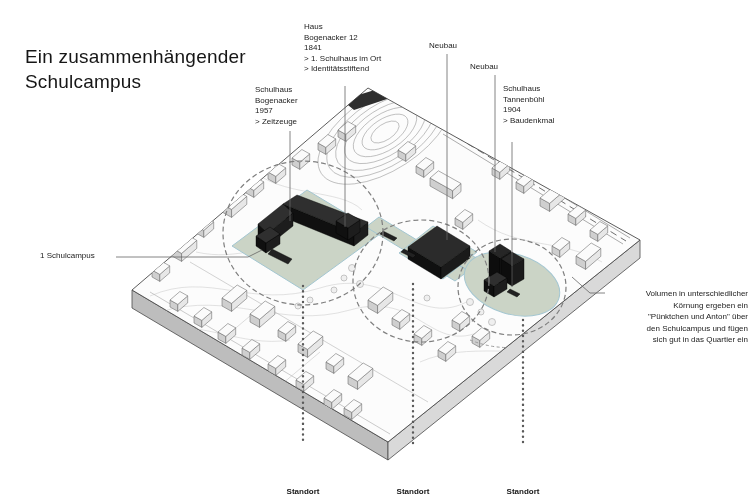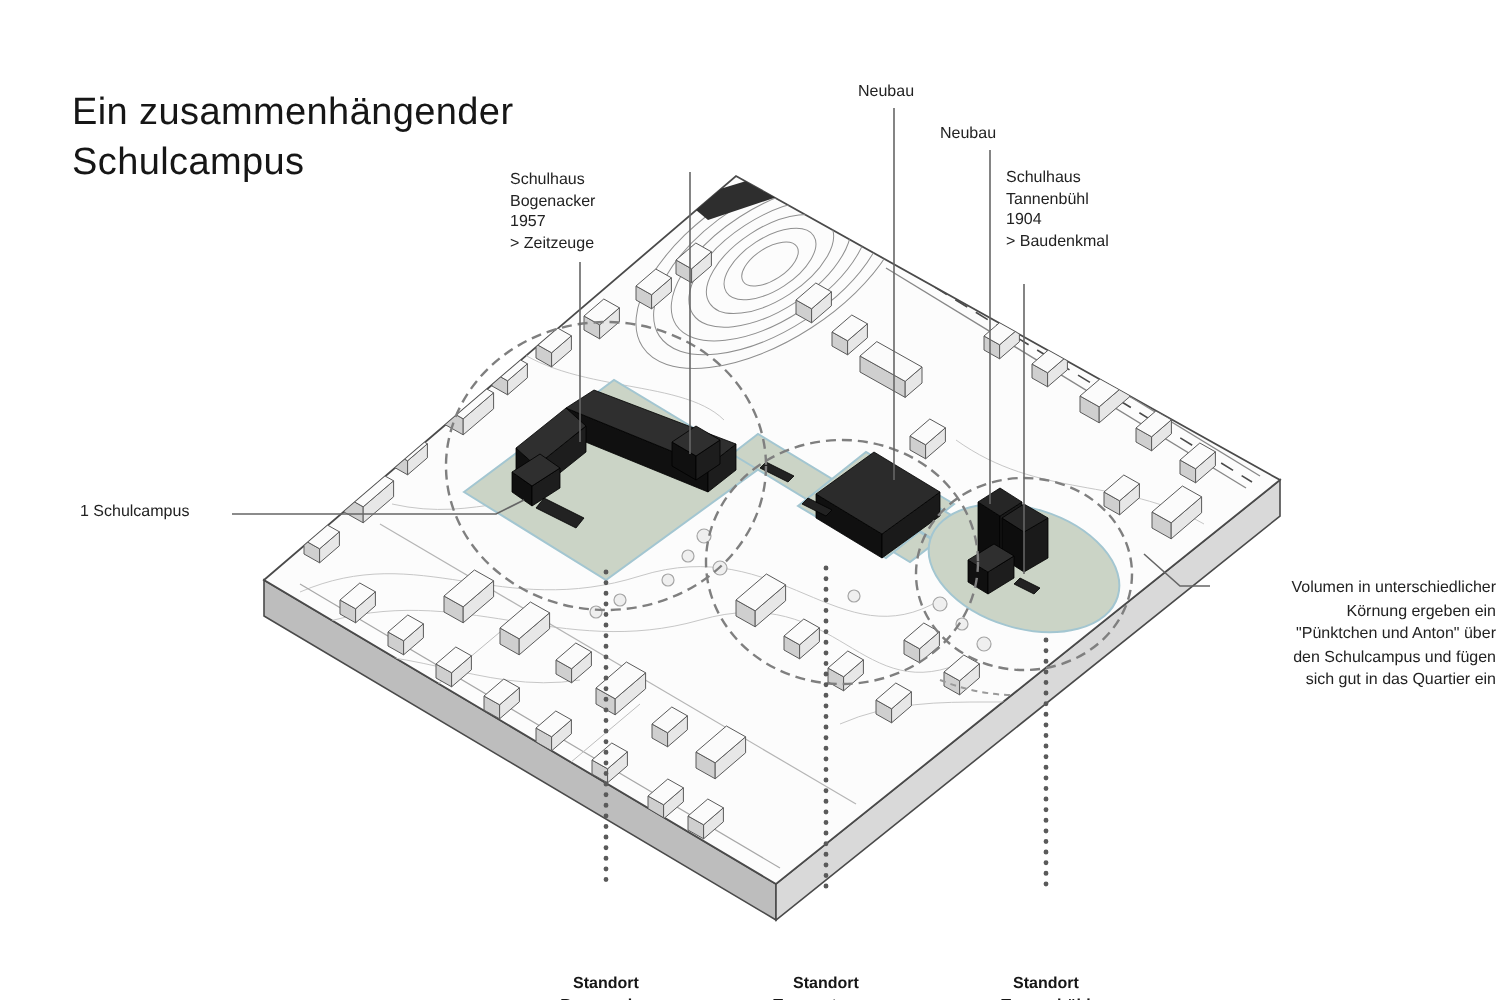--- a/index.html
+++ b/index.html
@@ -1,20 +1,20 @@
 <!DOCTYPE html>
 <html><head>
 <meta charset="utf-8">
 <style>
   html,body{margin:0;padding:0;background:#fff;}
   #stage{position:relative;width:750px;height:500px;background:#ffffff;overflow:hidden;
          font-family:"Liberation Sans",sans-serif;color:#1c1c1c;}
   #map-svg{position:absolute;left:0;top:0;width:750px;height:500px;}
   .title{position:absolute;left:25px;top:44px;font-size:19px;line-height:25px;
-         font-weight:400;color:#161616;white-space:pre-line;letter-spacing:.2px;margin-left:11px;}
+         font-weight:400;color:#161616;white-space:pre-line;letter-spacing:.2px;}
   .subtitle{position:absolute;left:25px;top:100px;font-size:9.5px;line-height:13px;
          color:#222;white-space:pre-line;}
   .ann{position:absolute;font-size:8px;line-height:10.6px;color:#222;white-space:pre-line;}
   .standort{position:absolute;font-size:8px;font-weight:bold;line-height:11px;color:#161616;
          text-align:center;transform:translateX(-50%);white-space:pre-line;margin-top:35px;}
 </style>
 </head>
 <body>
 
 <div id="stage">
@@ -218,20 +218,25 @@
     <g fill="none" stroke="#5a5a5a" stroke-width="2.4" stroke-linecap="round" stroke-dasharray="0.1 5.2">
       <line x1="303" y1="286" x2="303" y2="444"></line>
       <line x1="413" y1="284" x2="413" y2="444"></line>
       <line x1="523" y1="320" x2="523" y2="444"></line>
     </g>
   </svg>
 
   <div class="title">Ein zusammenhängender
 Schulcampus</div>
 
+  <div class="ann" style="left:304px;top:22px;">Haus
+Bogenacker 12
+1841
+&gt; 1. Schulhaus im Ort
+&gt; Identitätsstiftend</div>
   <div class="ann" style="left:255px;top:85px;">Schulhaus
 Bogenacker
 1957
 &gt; Zeitzeuge</div>
   <div class="ann" style="left:429px;top:41px;">Neubau</div>
   <div class="ann" style="left:470px;top:62px;">Neubau</div>
   <div class="ann" style="left:503px;top:84px;">Schulhaus
 Tannenbühl
 1904
 &gt; Baudenkmal</div>

